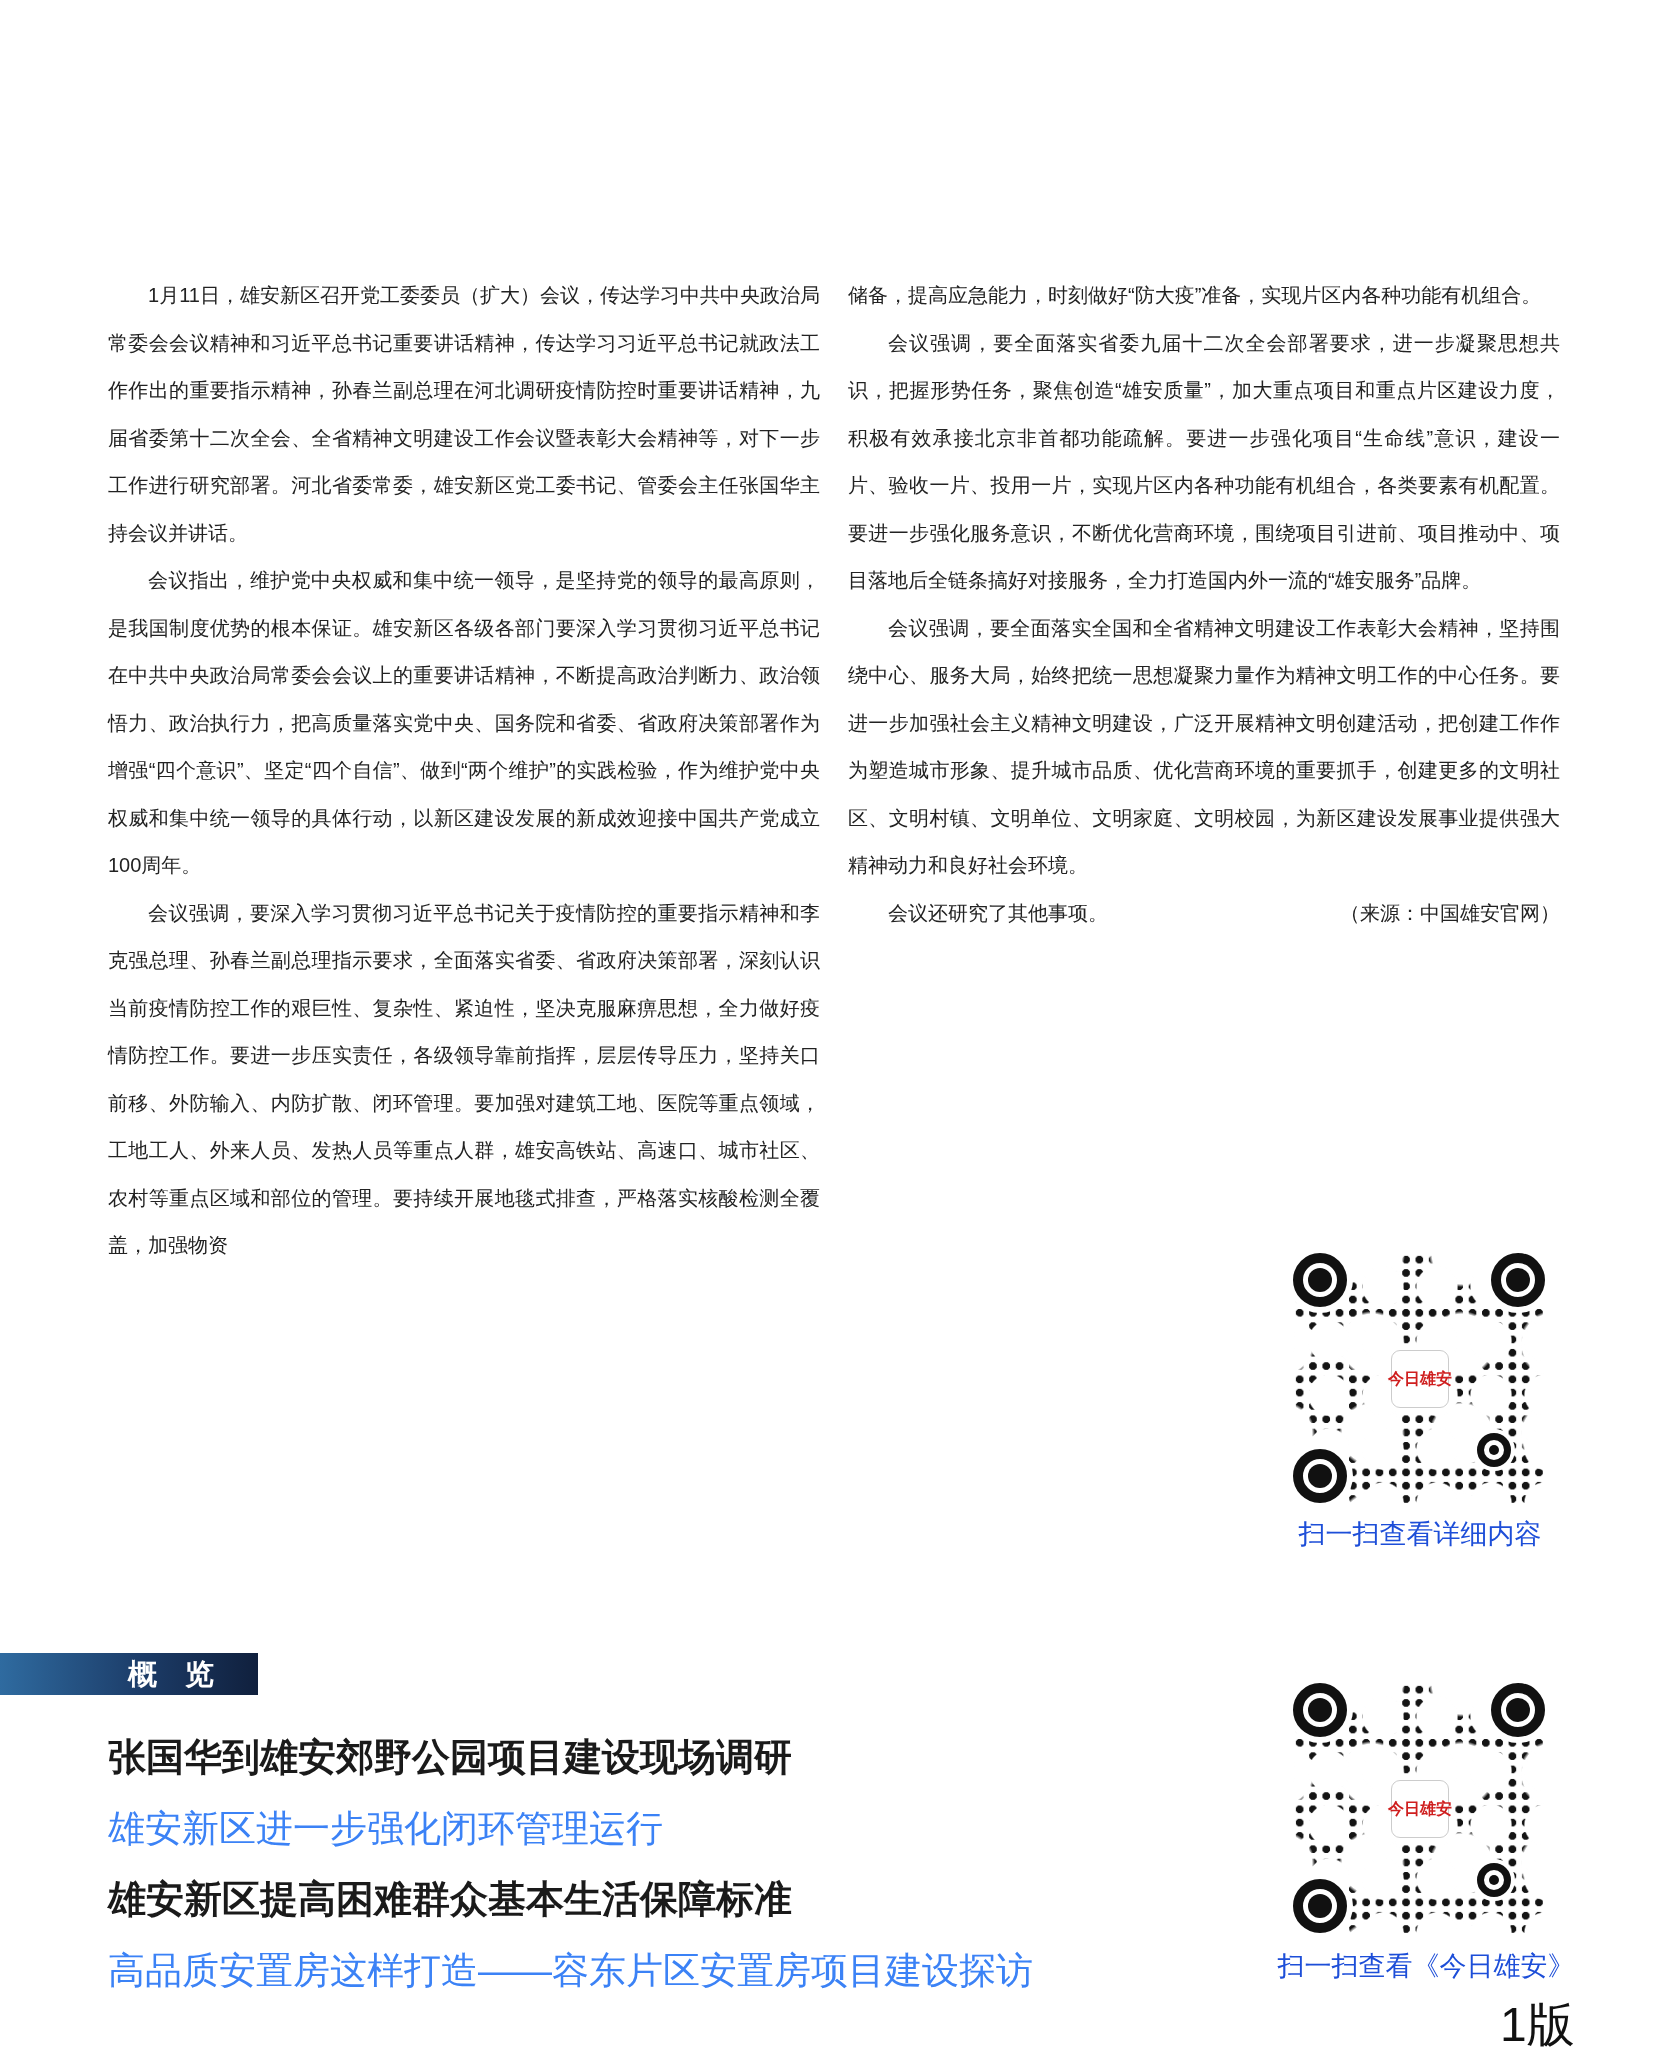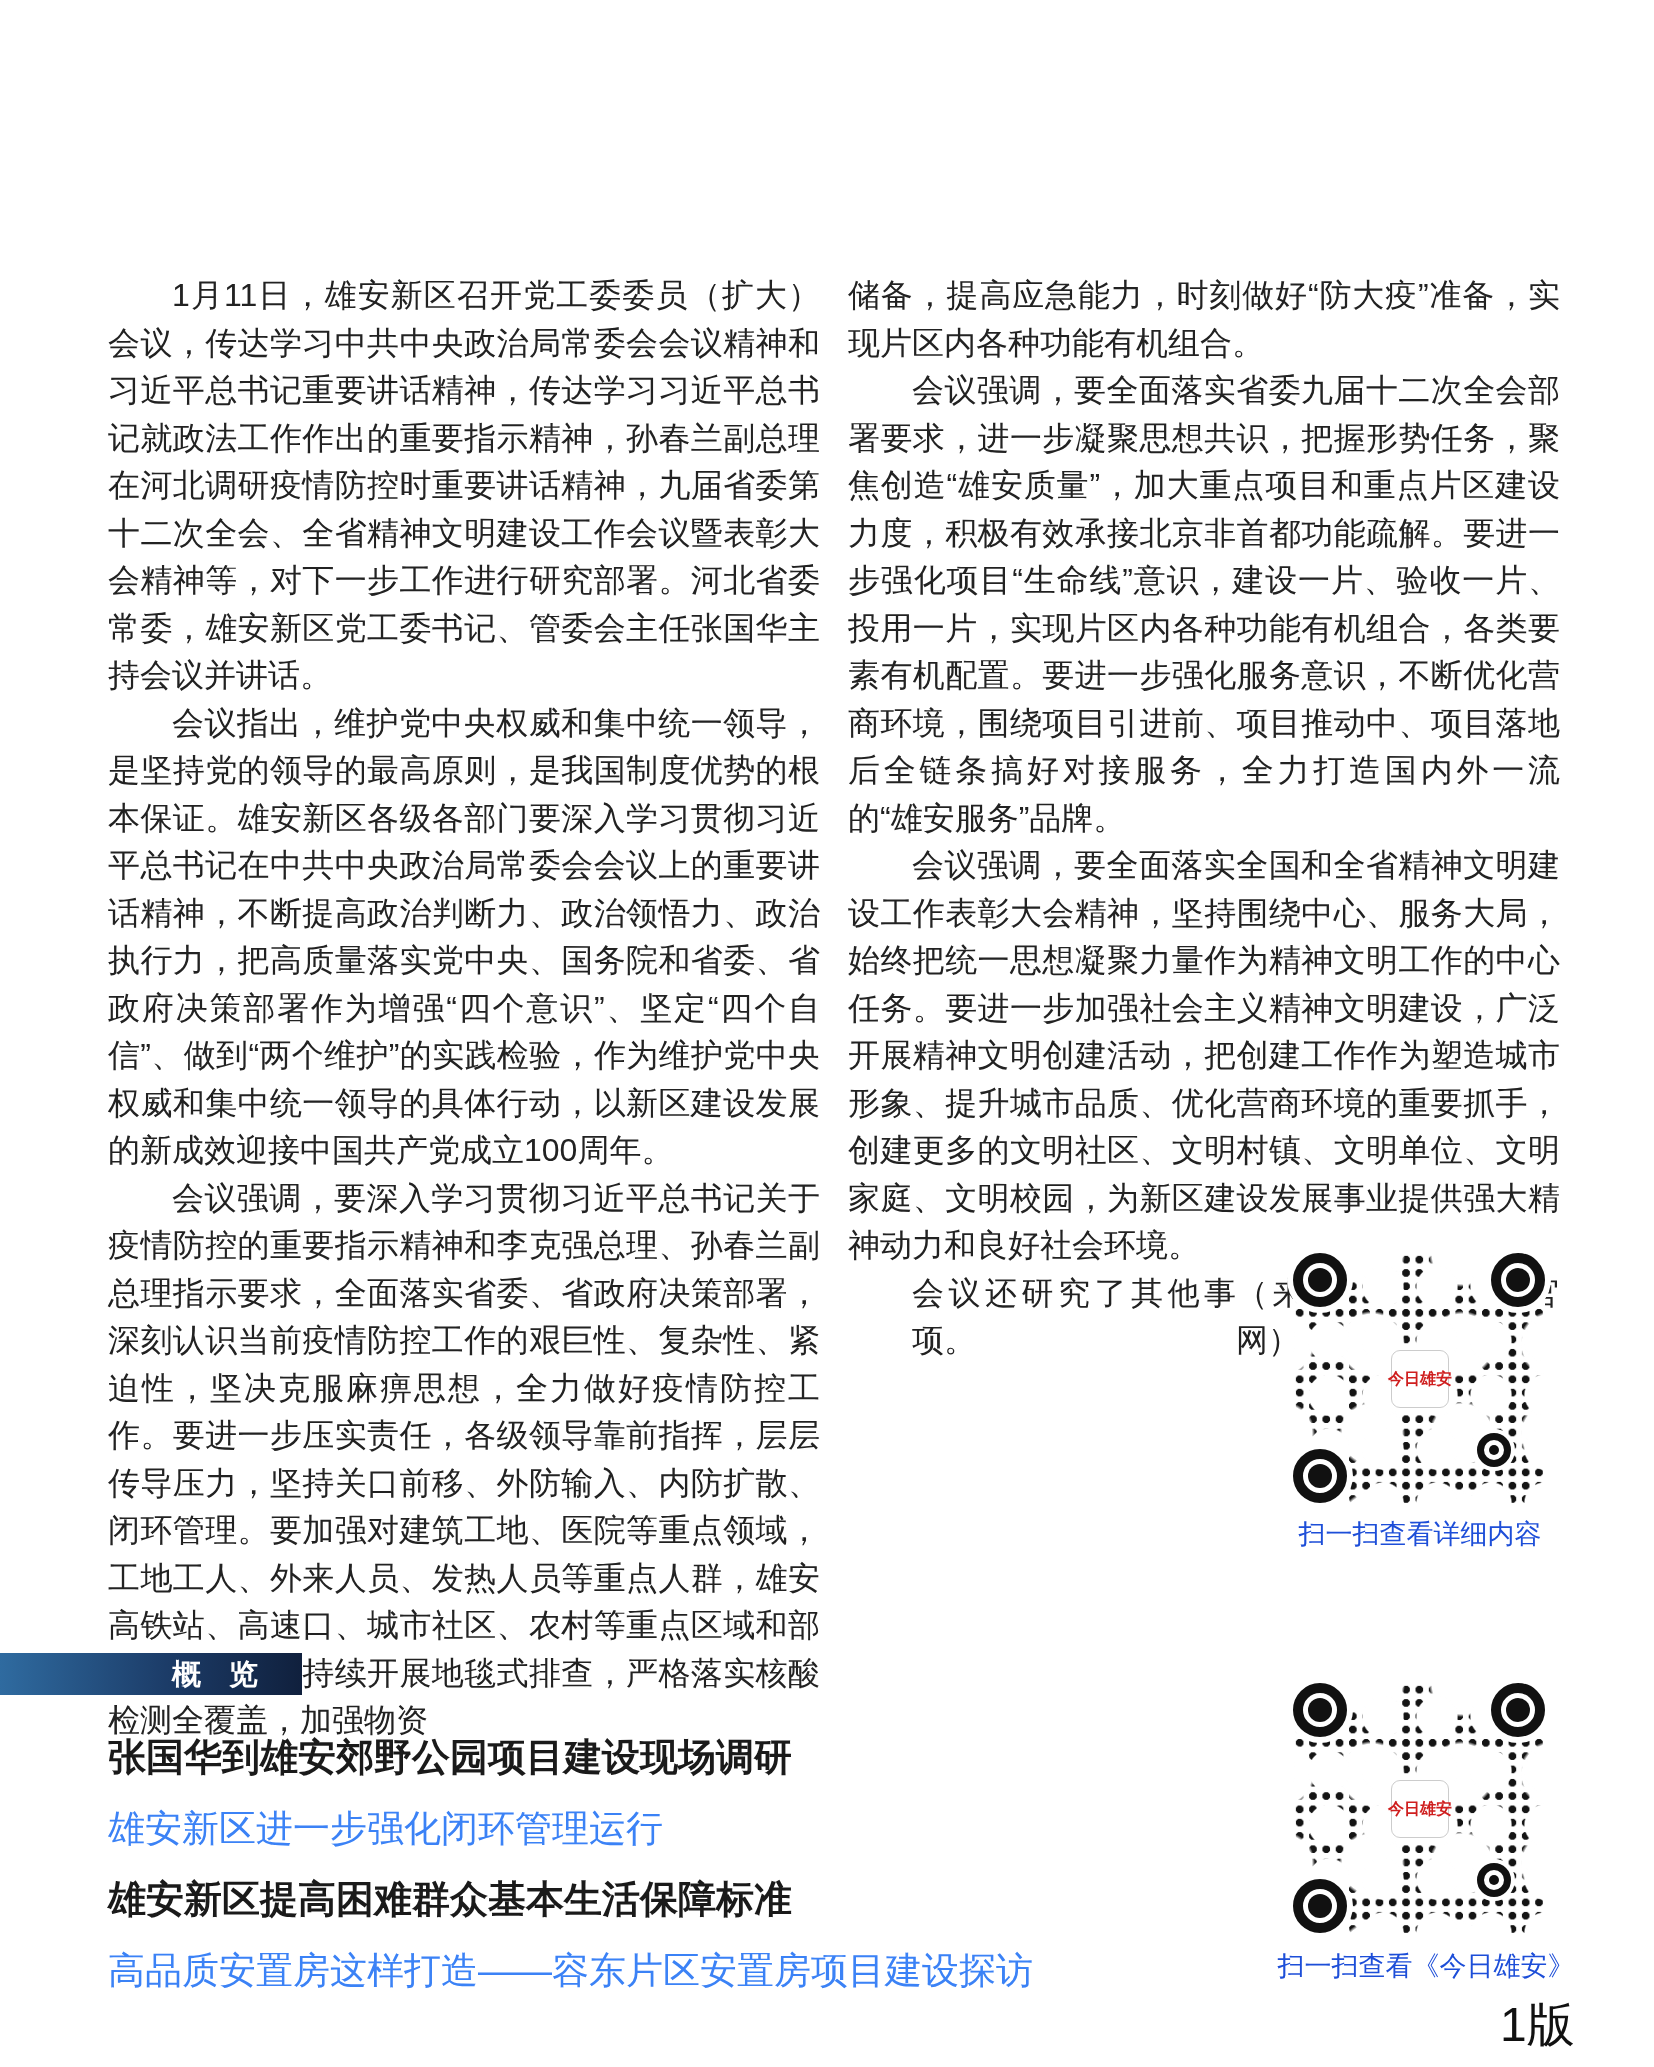--- a/index.html
+++ b/index.html
@@ -24,21 +24,21 @@
   }
   
   .columns{
     position:absolute;left:108px;top:272px;
     width:1452px;
     display:flex;
     gap:28px;
   }
   .col{
     width:712px;
-    font-size:32px;
+    font-size:20px;
     line-height:47.5px;
     color:#222222;
     text-align:justify;
   }
   .para{margin:0;text-indent:2em;}
   .para.no-indent{text-indent:0;}
   .closing{
     display:flex;justify-content:space-between;
     text-indent:0;
   }
@@ -105,21 +105,21 @@
     position:absolute;
     font-size:27px;color:#1d4ed8;
     text-align:center;
     white-space:nowrap;
   }
   .qr-caption.top{left:1280px;top:1516px;width:280px;}
   .qr-caption.bottom{left:1268px;top:1948px;width:316px;}
   
   .section-banner{
     position:absolute;left:0;top:1653px;
-    width:302px;height:42px;
+    width:258px;height:42px;
     background:linear-gradient(90deg,#2f6ba0 0%,#1c3c68 55%,#10203d 100%);
     color:#ffffff;
     font-size:29px;font-weight:700;
     line-height:42px;
     text-align:right;
     padding-right:34px;
     box-sizing:border-box;
     letter-spacing:10px;
   }
   .overview-list{

